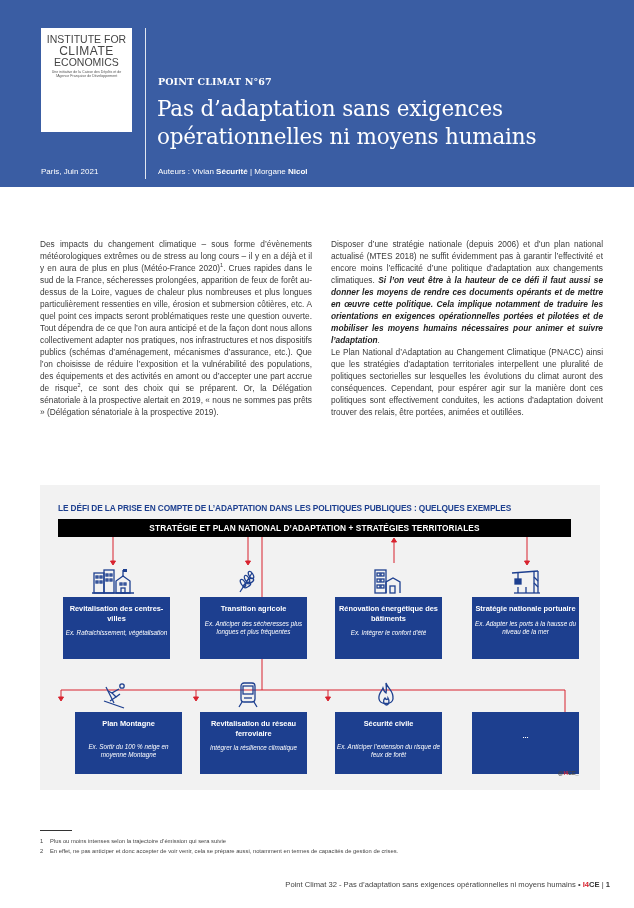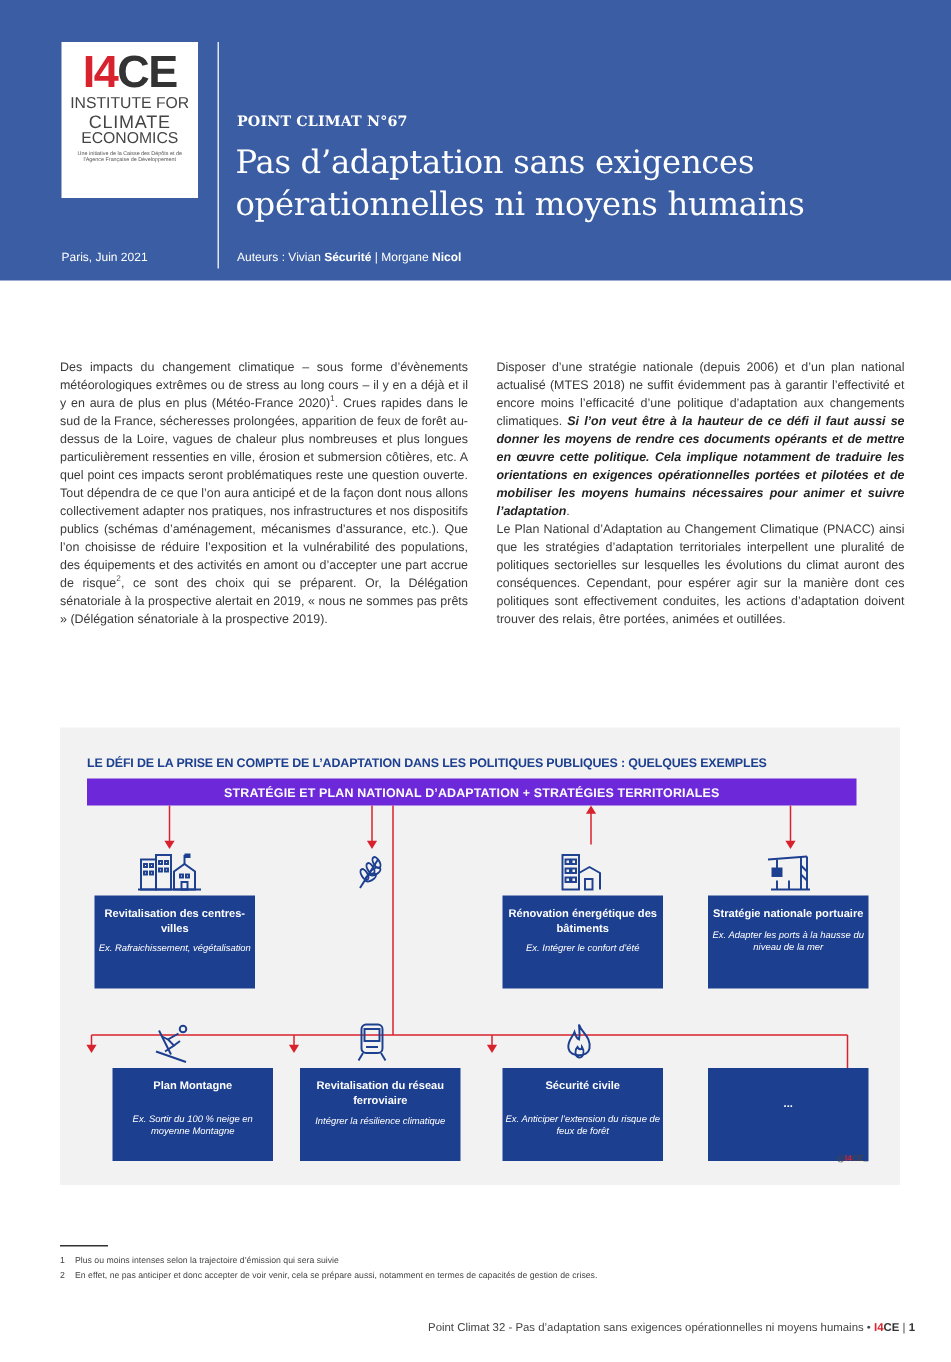--- a/index.html
+++ b/index.html
@@ -26,21 +26,21 @@
   .col { position: absolute; top: 238px; width: 272px; font-size: 8.3px; line-height: 12px; color: #3a3a3a; text-align: justify; }
   .col.left { left: 40px; }
   .col.right { left: 331px; width: 272px; }
   .col p { margin: 0; }
   .col .emph { font-weight: bold; font-style: italic; color: #222; }
   sup { font-size: 5.5px; line-height: 0; }
 
   
   .figure { position: absolute; left: 40px; top: 485px; width: 560px; height: 305px; background: #f2f2f2; }
   .fig-title { position: absolute; left: 18px; top: 18px; font-size: 8.3px; font-weight: bold; color: #1d3f8f; letter-spacing: -0.1px; }
-  .fig-banner { position: absolute; left: 18px; top: 34px; width: 513px; height: 18px; background: #6d28d9; color: #fff; font-size: 8.3px; font-weight: bold; text-align: center; line-height: 18px; letter-spacing: 0.1px; }
+  .fig-banner { position: absolute; left: 18px; top: 34px; width: 513px; height: 18px; background: #000000; color: #fff; font-size: 8.3px; font-weight: bold; text-align: center; line-height: 18px; letter-spacing: 0.1px; }
   .card { position: absolute; width: 107px; height: 62px; background: #1d3f8f; color: #fff; text-align: center; padding-top: 7px; }
   .card .ct { font-size: 7.4px; font-weight: bold; line-height: 9.5px; }
   .card .cs { font-size: 6.3px; font-style: italic; line-height: 8.5px; margin-top: 6px; }
   .icon { position: absolute; width: 30px; height: 28px; }
   .lines { position: absolute; left: 0; top: 0; width: 560px; height: 305px; pointer-events: none; }
   .credit { position: absolute; left: 518px; top: 285px; font-size: 5.5px; color: #444; font-weight: bold; }
   .credit .r { color: #d8222e; }
 
   
   .fn-rule { position: absolute; left: 40px; top: 830px; width: 32px; height: 1px; background: #333; }
@@ -50,21 +50,20 @@
   .fn2 { top: 848px; }
   .footer { position: absolute; right: 24px; top: 880px; font-size: 7.6px; color: #444; }
   .footer b { color: #333; }
   .footer .r { color: #d8222e; }
 </style>
 </head>
 <body>
 
 <div class="header">
   <div class="logo">
-    <div class="logo-mark"><span class="red">I4</span><span class="dark">CE</span></div>
     <div class="logo-line">INSTITUTE FOR</div>
     <div class="logo-line big">CLIMATE</div>
     <div class="logo-line">ECONOMICS</div>
     <div class="logo-small">Une initiative de la Caisse des Dépôts et de l'Agence Française de Développement</div>
   </div>
   <div class="header-divider"></div>
   <div class="kicker">POINT CLIMAT N°67</div>
   <div class="title">Pas d’adaptation sans exigences opérationnelles ni moyens humains</div>
   <div class="date">Paris, Juin 2021</div>
   <div class="authors"><span>Auteurs : Vivian </span><b>Sécurité</b><span> | Morgane </span><b>Nicol</b></div>
@@ -166,20 +165,24 @@
         <line x1="8" y1="20" x2="8" y2="26"></line>
         <line x1="16" y1="20" x2="16" y2="26"></line>
     </g>
     <rect x="5" y="12" width="6" height="5" fill="#1d3f8f"></rect>
   </svg>
 
   <div class="card" style="left:23px; top:112px;">
     <div class="ct">Revitalisation des centres-villes</div>
     <div class="cs">Ex. Rafraichissement, végétalisation</div>
   </div>
+  <div class="card" style="left:160px; top:112px;">
+    <div class="ct">Transition agricole</div>
+    <div class="cs">Ex. Anticiper des sécheresses plus longues et plus fréquentes</div>
+  </div>
   <div class="card" style="left:295px; top:112px;">
     <div class="ct">Rénovation énergétique des bâtiments</div>
     <div class="cs">Ex. Intégrer le confort d’été</div>
   </div>
   <div class="card" style="left:432px; top:112px;">
     <div class="ct">Stratégie nationale portuaire</div>
     <div class="cs">Ex. Adapter les ports à la hausse du niveau de la mer</div>
   </div>
 
   <svg class="icon" style="left:62px; top:196px; width:26px;" viewBox="0 0 26 28">

